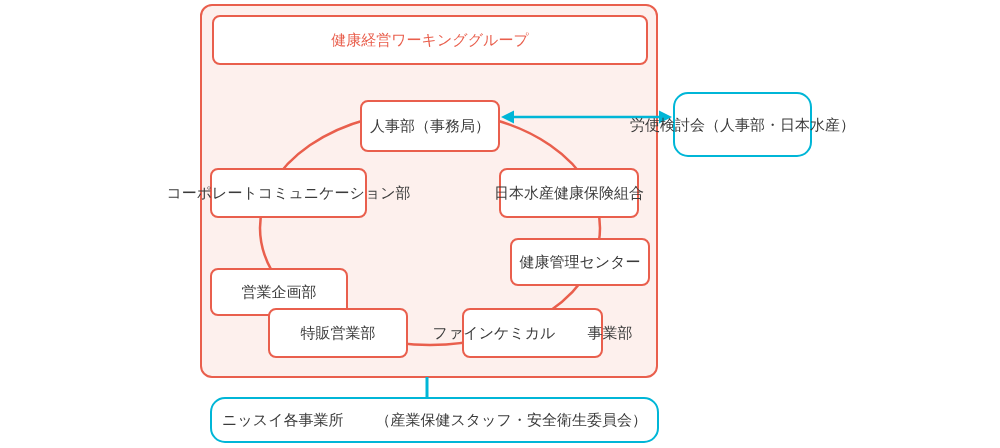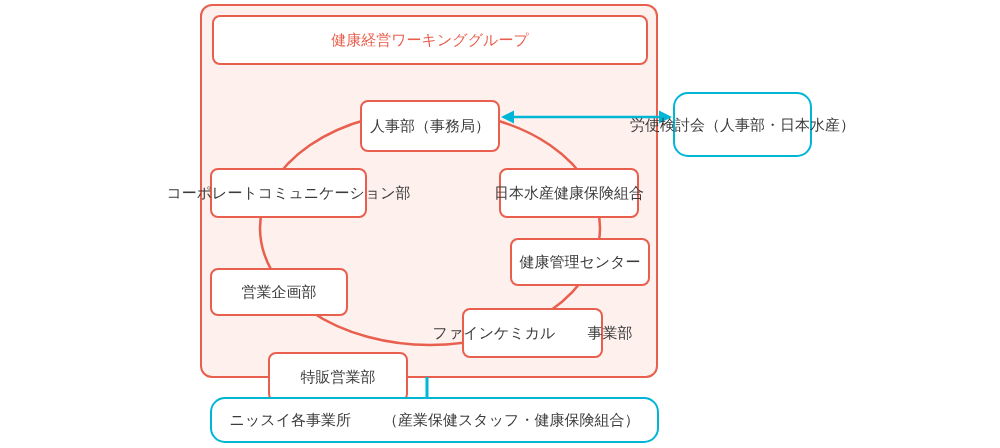--- a/index.html
+++ b/index.html
@@ -35,21 +35,21 @@
   .title-box{color:var(--red);}
   .cyan-box{border-color:var(--cyan);border-radius:15px;}
 
   
   .pos-title{left:212px;top:15px;width:436px;height:50px;}
   .pos-hr{left:360px;top:100px;width:140px;height:52px;}
   .pos-corp{left:210px;top:168px;width:157px;height:50px;}
   .pos-kenpo{left:499px;top:168px;width:140px;height:50px;}
   .pos-sales{left:210px;top:238px;width:138px;height:48px;margin-top:30px;}
   .pos-center{left:510px;top:238px;width:140px;height:48px;}
-  .pos-tokuhan{left:268px;top:308px;width:140px;height:50px;margin-top:44px;}
+  .pos-tokuhan{left:268px;top:308px;width:140px;height:50px;}
   .pos-fine{left:462px;top:308px;width:141px;height:50px;gap:32px;}
   .pos-labor{left:673px;top:92px;width:139px;height:65px;}
   .pos-offices{left:210px;top:397px;width:449px;height:46px;gap:32px;}
 </style>
 </head>
 <body>
 
 <div class="stage">
 
   <div class="container-box"></div>
@@ -98,16 +98,16 @@
     <span>事業部</span>
   </div>
 
   <div class="box cyan-box pos-labor">
     <span>労使検討会</span>
     <span>（人事部・日本水産）</span>
   </div>
 
   <div class="box cyan-box pos-offices">
     <span>ニッスイ各事業所</span>
-    <span>（産業保健スタッフ・健康保険組合）</span>
+    <span>（産業保健スタッフ・安全衛生委員会）</span>
   </div>
 
 </div>
 
 </body></html>

